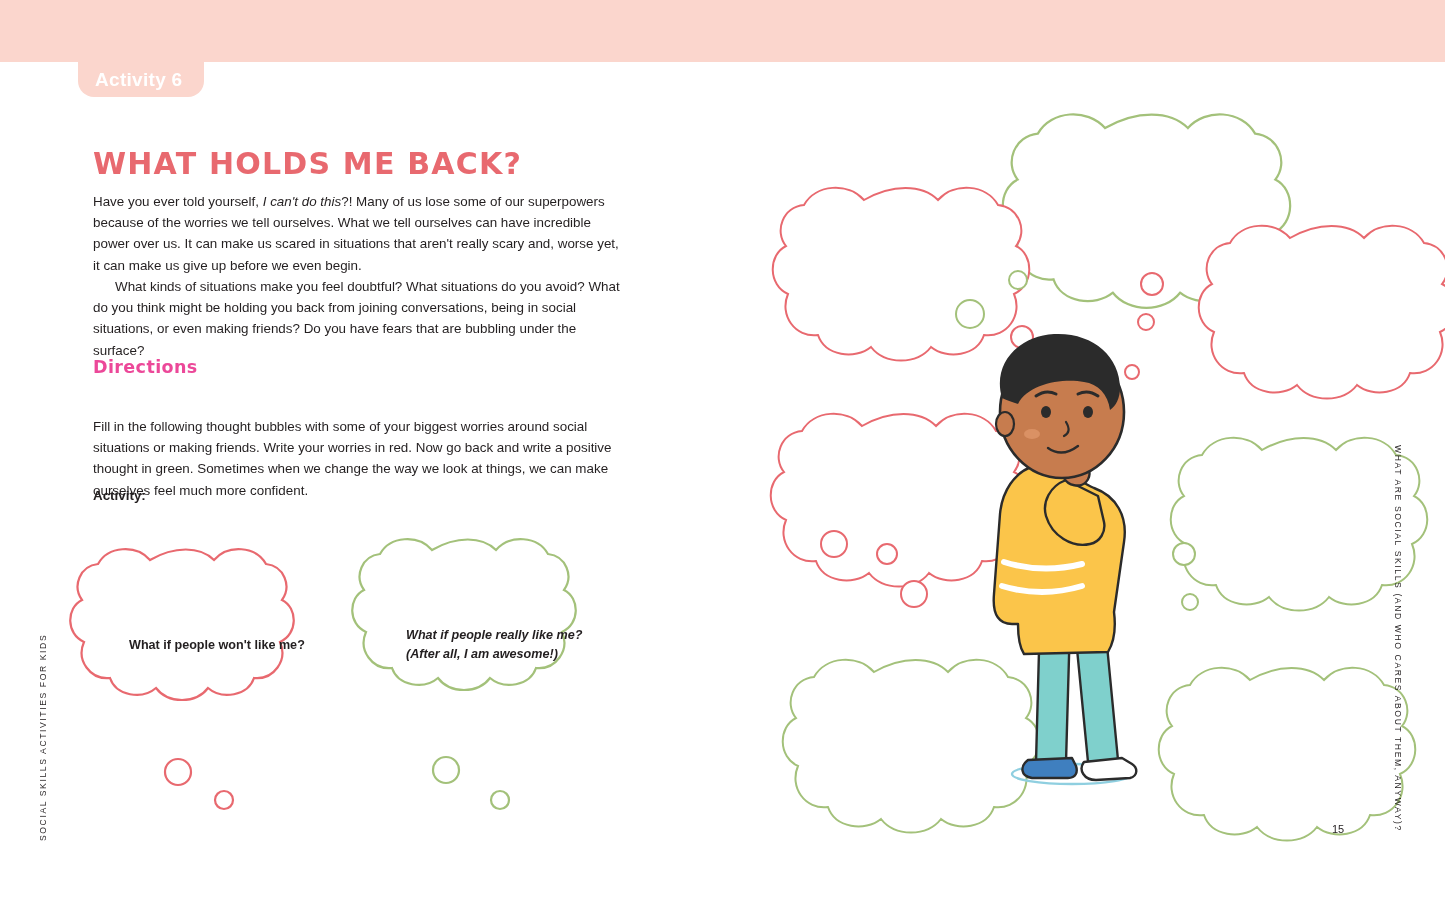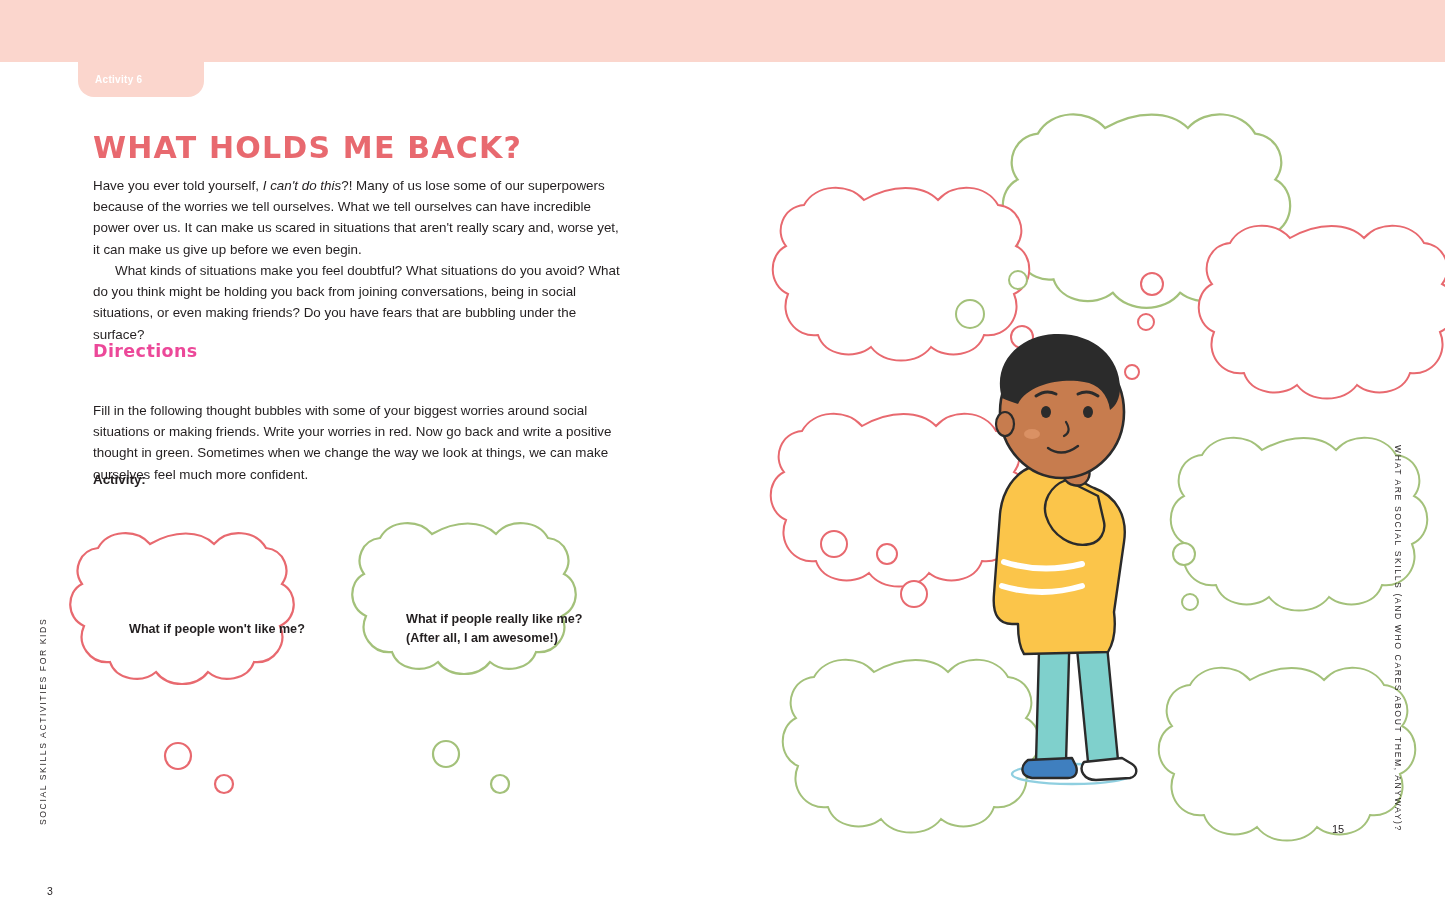--- a/index.html
+++ b/index.html
@@ -30,33 +30,33 @@
   .activity-tab {
     position: absolute;
     left: 78px;
     top: 62px;
     width: 126px;
     height: 35px;
     background: #fbd6cd;
     border-radius: 0 0 16px 16px;
     color: #ffffff;
     font-weight: bold;
-    font-size: 10px;
+    font-size: 19px;
     letter-spacing: 0.3px;
     display: flex;
     align-items: center;
     padding-left: 17px;
     box-sizing: border-box;
   }
 
   
   .left-page {
     position: absolute;
     left: 0;
-    top: 62px;
+    top: 78px;
     width: 722px;
     height: 716px;
   }
   .right-page {
     position: absolute;
     left: 722px;
     top: 62px;
     width: 723px;
     height: 839px;
   }
@@ -108,21 +108,21 @@
 
   
   .bubble-text {
     position: absolute;
     font-size: 12.6px;
     font-weight: bold;
     line-height: 19px;
     color: #231f20;
   }
   .bubble-text.b1 { left: 129px; top: 558px; width: 200px; }
-  .bubble-text.b2 { left: 406px; top: 548px; width: 210px; }
+  .bubble-text.b2 { left: 406px; top: 548px; width: 210px; font-style: italic; }
 
   
   .side-head-left {
     position: absolute;
     left: -62px;
     top: 653px;
     width: 210px;
     text-align: left;
     transform: rotate(-90deg);
     transform-origin: center;

